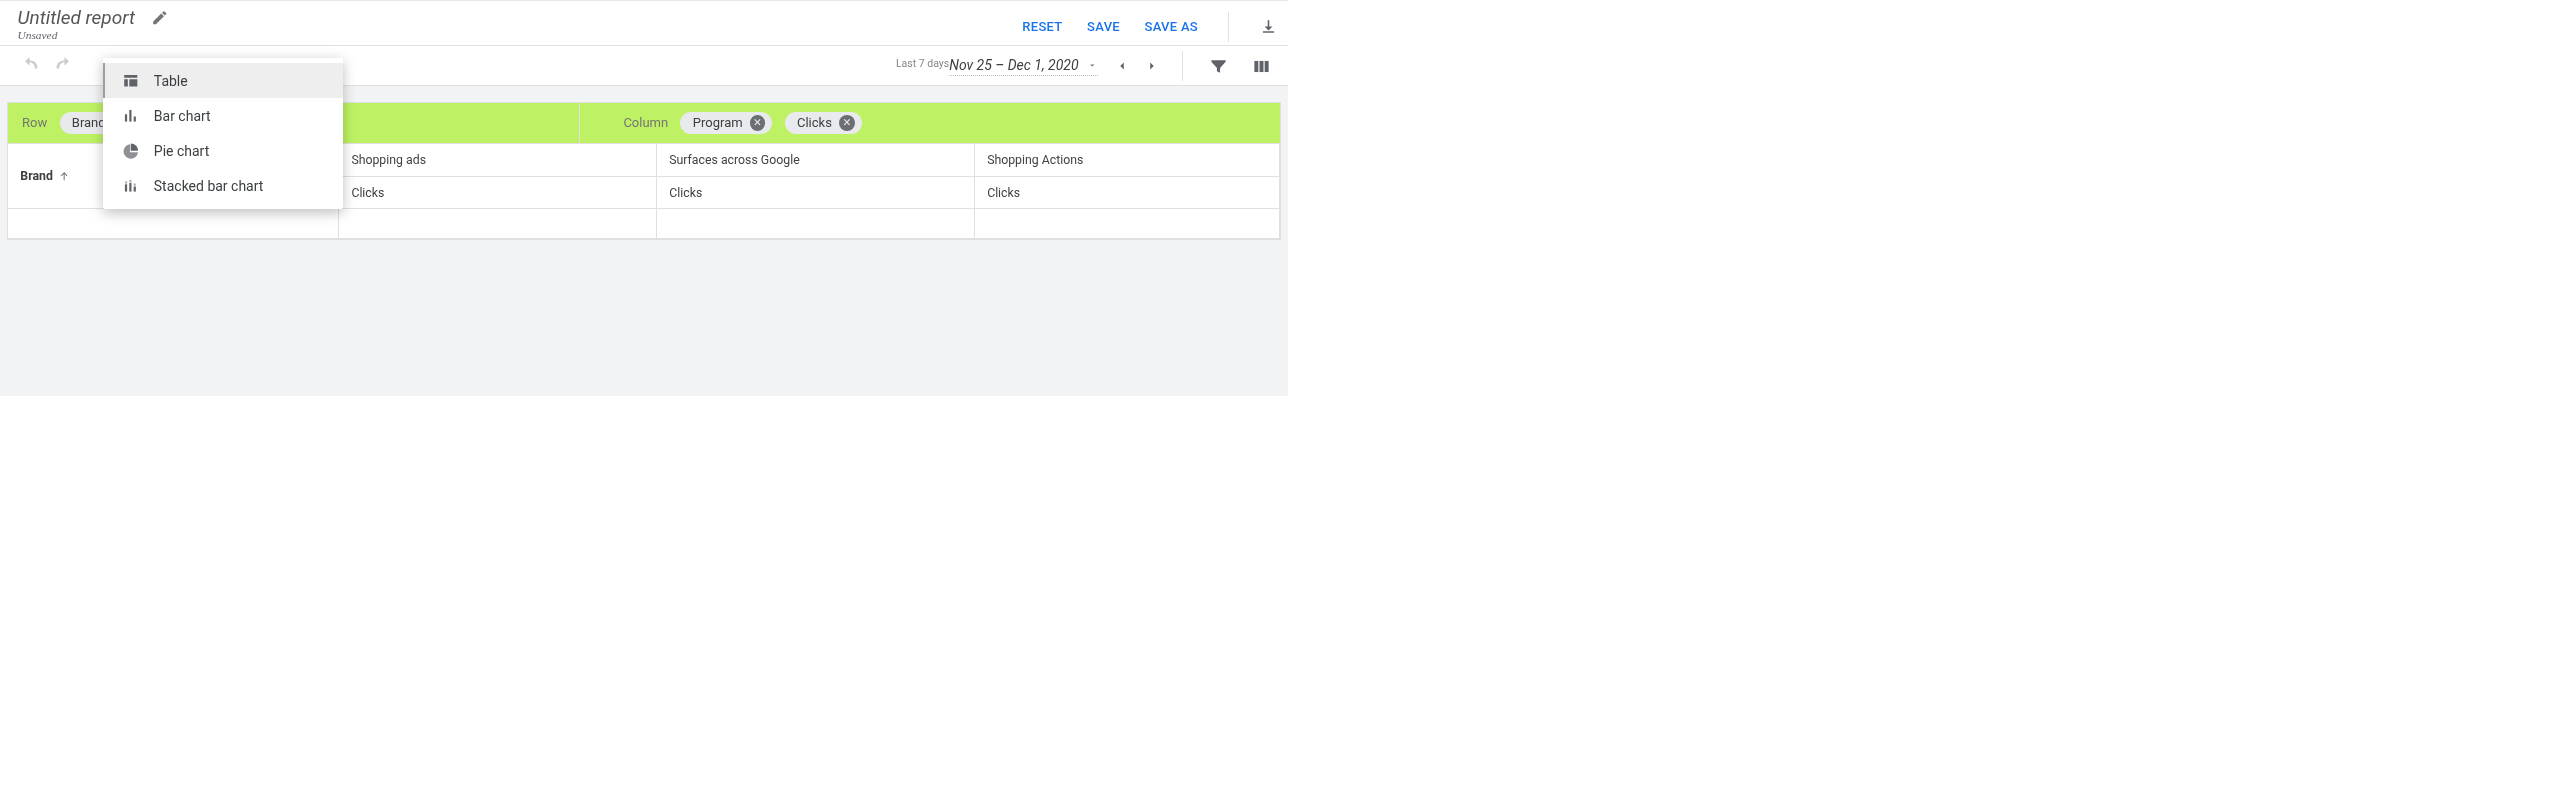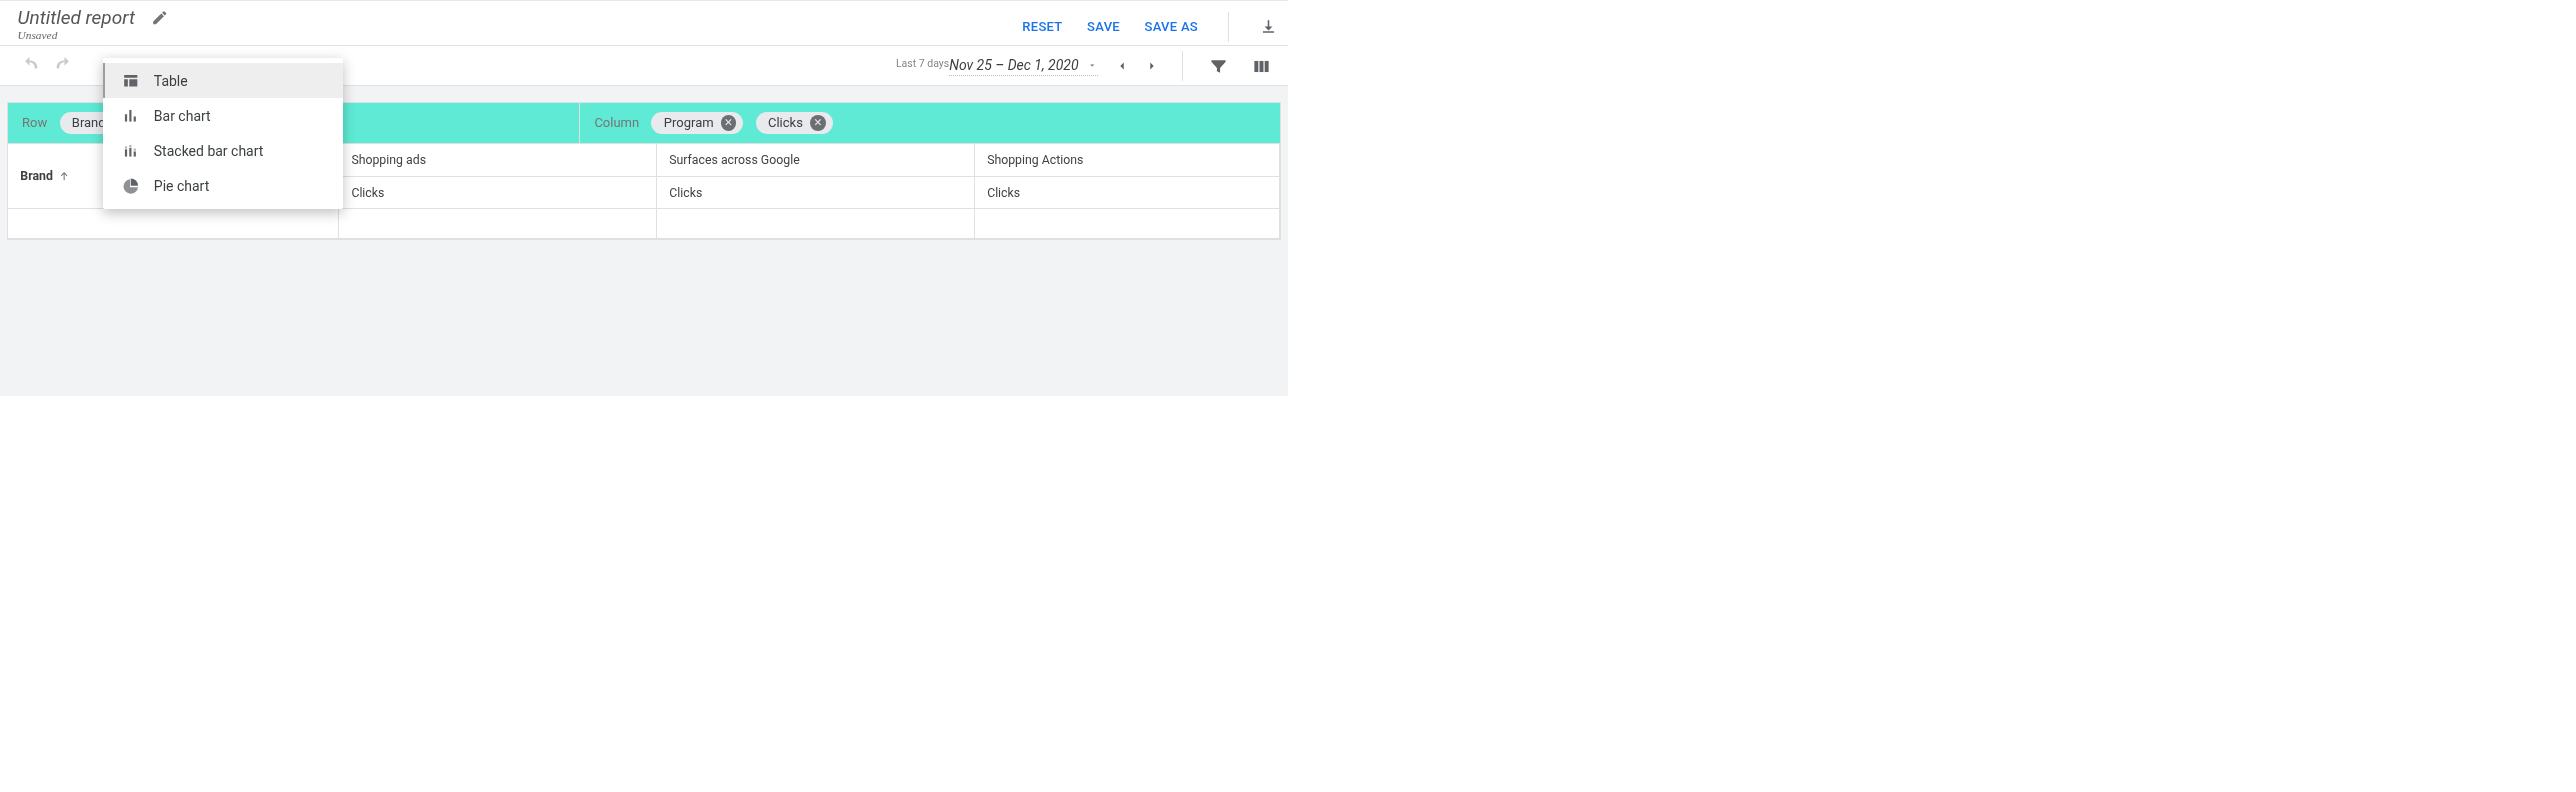--- a/index.html
+++ b/index.html
@@ -65,24 +65,25 @@
   .nav-arrows { display: flex; gap: 15.8px; color: #5f6368; }
   .tb-icons { display: flex; align-items: center; gap: 23px; color: #5f6368; margin-left: 3.5px;}
 
   .canvas-bg {
     background: #f1f3f4;
     border-top: 0.9px solid #e0e0e0;
     padding: 15.8px 7px 0 7px;
     height: 315px;
   }
   .chip-section {
-    background: #5eead4;
+    background: #bef264;
     border: 0.9px solid #e0e0e0;
     border-bottom: none;
     display: flex;
+    gap: 29px;
   }
   .chip-cell {
     flex: 1;
     padding: 8.8px 14px;
     display: flex;
     align-items: center;
     gap: 12.3px;
     border-right: 0.9px solid #e0e0e0;
   }
   .chip-cell:last-child { border-right: none; }
@@ -317,33 +318,33 @@
           <rect x="4" y="10" width="3" height="10"></rect>
           <rect x="10" y="4" width="3" height="16"></rect>
           <rect x="16" y="13" width="3" height="7"></rect>
         </svg>
     </span>
     <span>Bar chart</span>
   </div>
   <div class="menu-item">
     <span class="menu-icon">
       <svg width="17.5" height="17.5" viewBox="0 0 24 24" fill="currentColor">
+          <path d="M12 2v10h10A10 10 0 0 0 12 2z"></path>
+          <path d="M11 3a10 10 0 1 0 11 11H11V3z" opacity=".7"></path>
+        </svg>
+    </span>
+    <span>Pie chart</span>
+  </div>
+  <div class="menu-item">
+    <span class="menu-icon">
+      <svg width="17.5" height="17.5" viewBox="0 0 24 24" fill="currentColor">
           <rect x="4" y="10" width="3" height="10"></rect>
           <rect x="4" y="6" width="3" height="3" opacity=".5"></rect>
           <rect x="10" y="8" width="3" height="12"></rect>
           <rect x="10" y="4" width="3" height="3" opacity=".5"></rect>
           <rect x="16" y="13" width="3" height="7"></rect>
           <rect x="16" y="9" width="3" height="3" opacity=".5"></rect>
         </svg>
     </span>
     <span>Stacked bar chart</span>
   </div>
-  <div class="menu-item">
-    <span class="menu-icon">
-      <svg width="17.5" height="17.5" viewBox="0 0 24 24" fill="currentColor">
-          <path d="M12 2v10h10A10 10 0 0 0 12 2z"></path>
-          <path d="M11 3a10 10 0 1 0 11 11H11V3z" opacity=".7"></path>
-        </svg>
-    </span>
-    <span>Pie chart</span>
-  </div>
 </div>
 
 
 </body></html>

